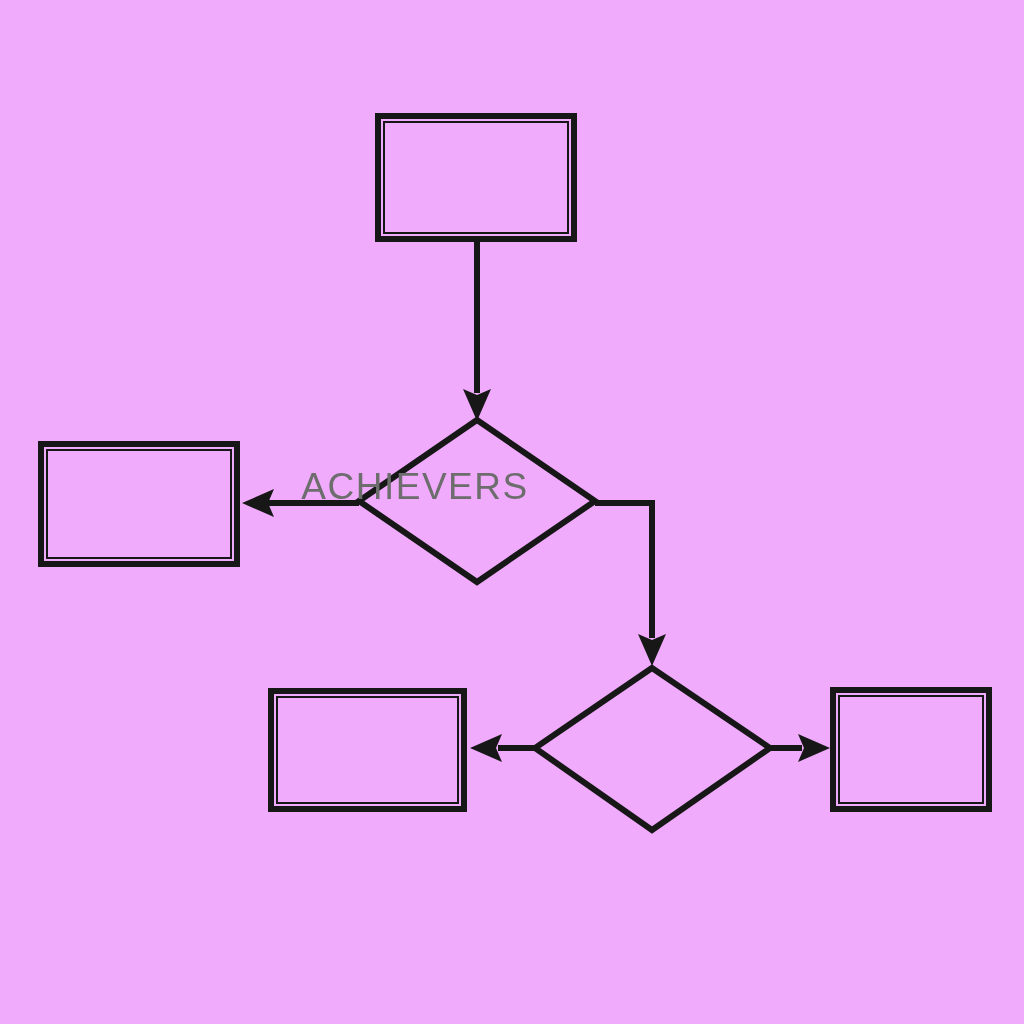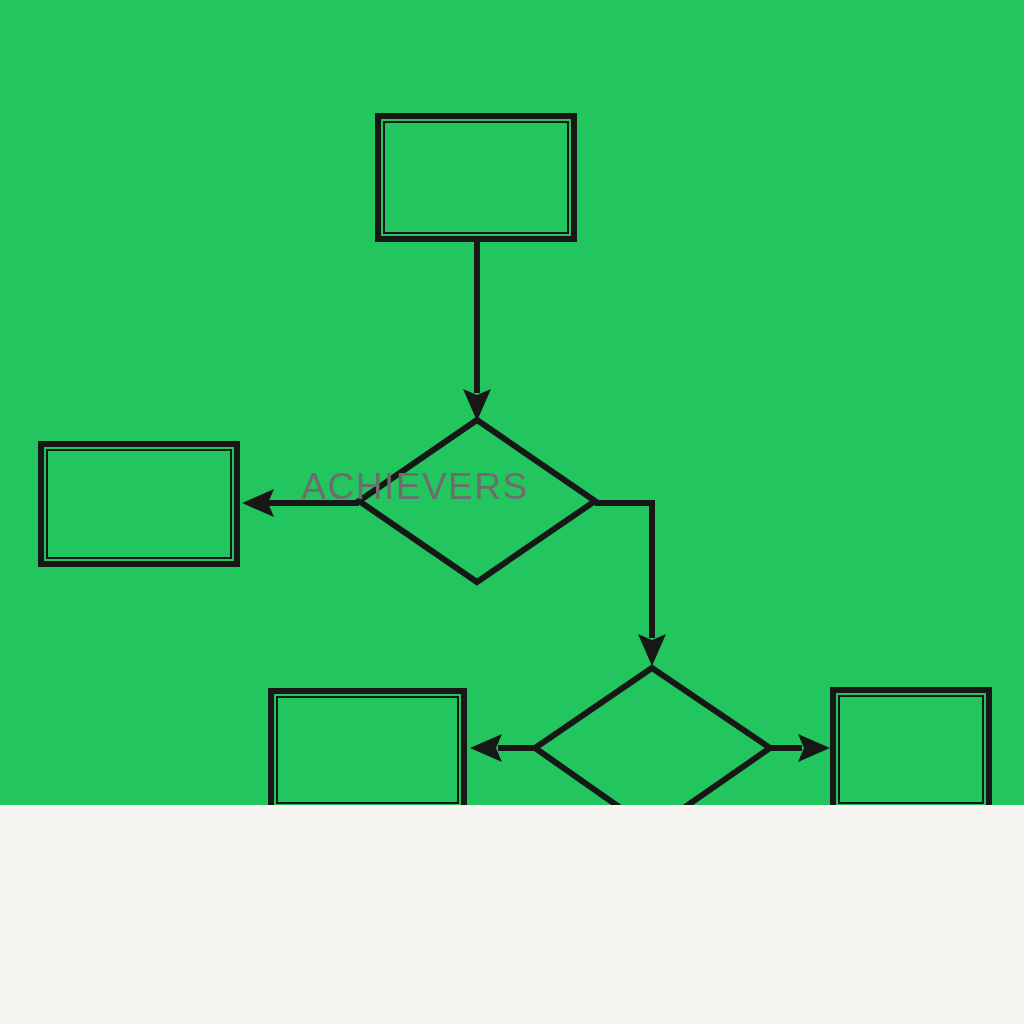--- a/index.html
+++ b/index.html
@@ -4,22 +4,22 @@
 <style>
   html, body {
     margin: 0;
     padding: 0;
     background: #f6f5f2;
     font-family: "Liberation Sans", sans-serif;
   }
   .canvas {
     position: relative;
     width: 1024px;
-    height: 805px;
-    background: #22c55e;
+    height: 1024px;
+    background: #f0abfc;
     overflow: hidden;
   }
   svg { display: block; }
   .shape-line {
     fill: none;
     stroke: #171717;
     stroke-width: 6;
     stroke-linejoin: miter;
   }
   .inner-line {

